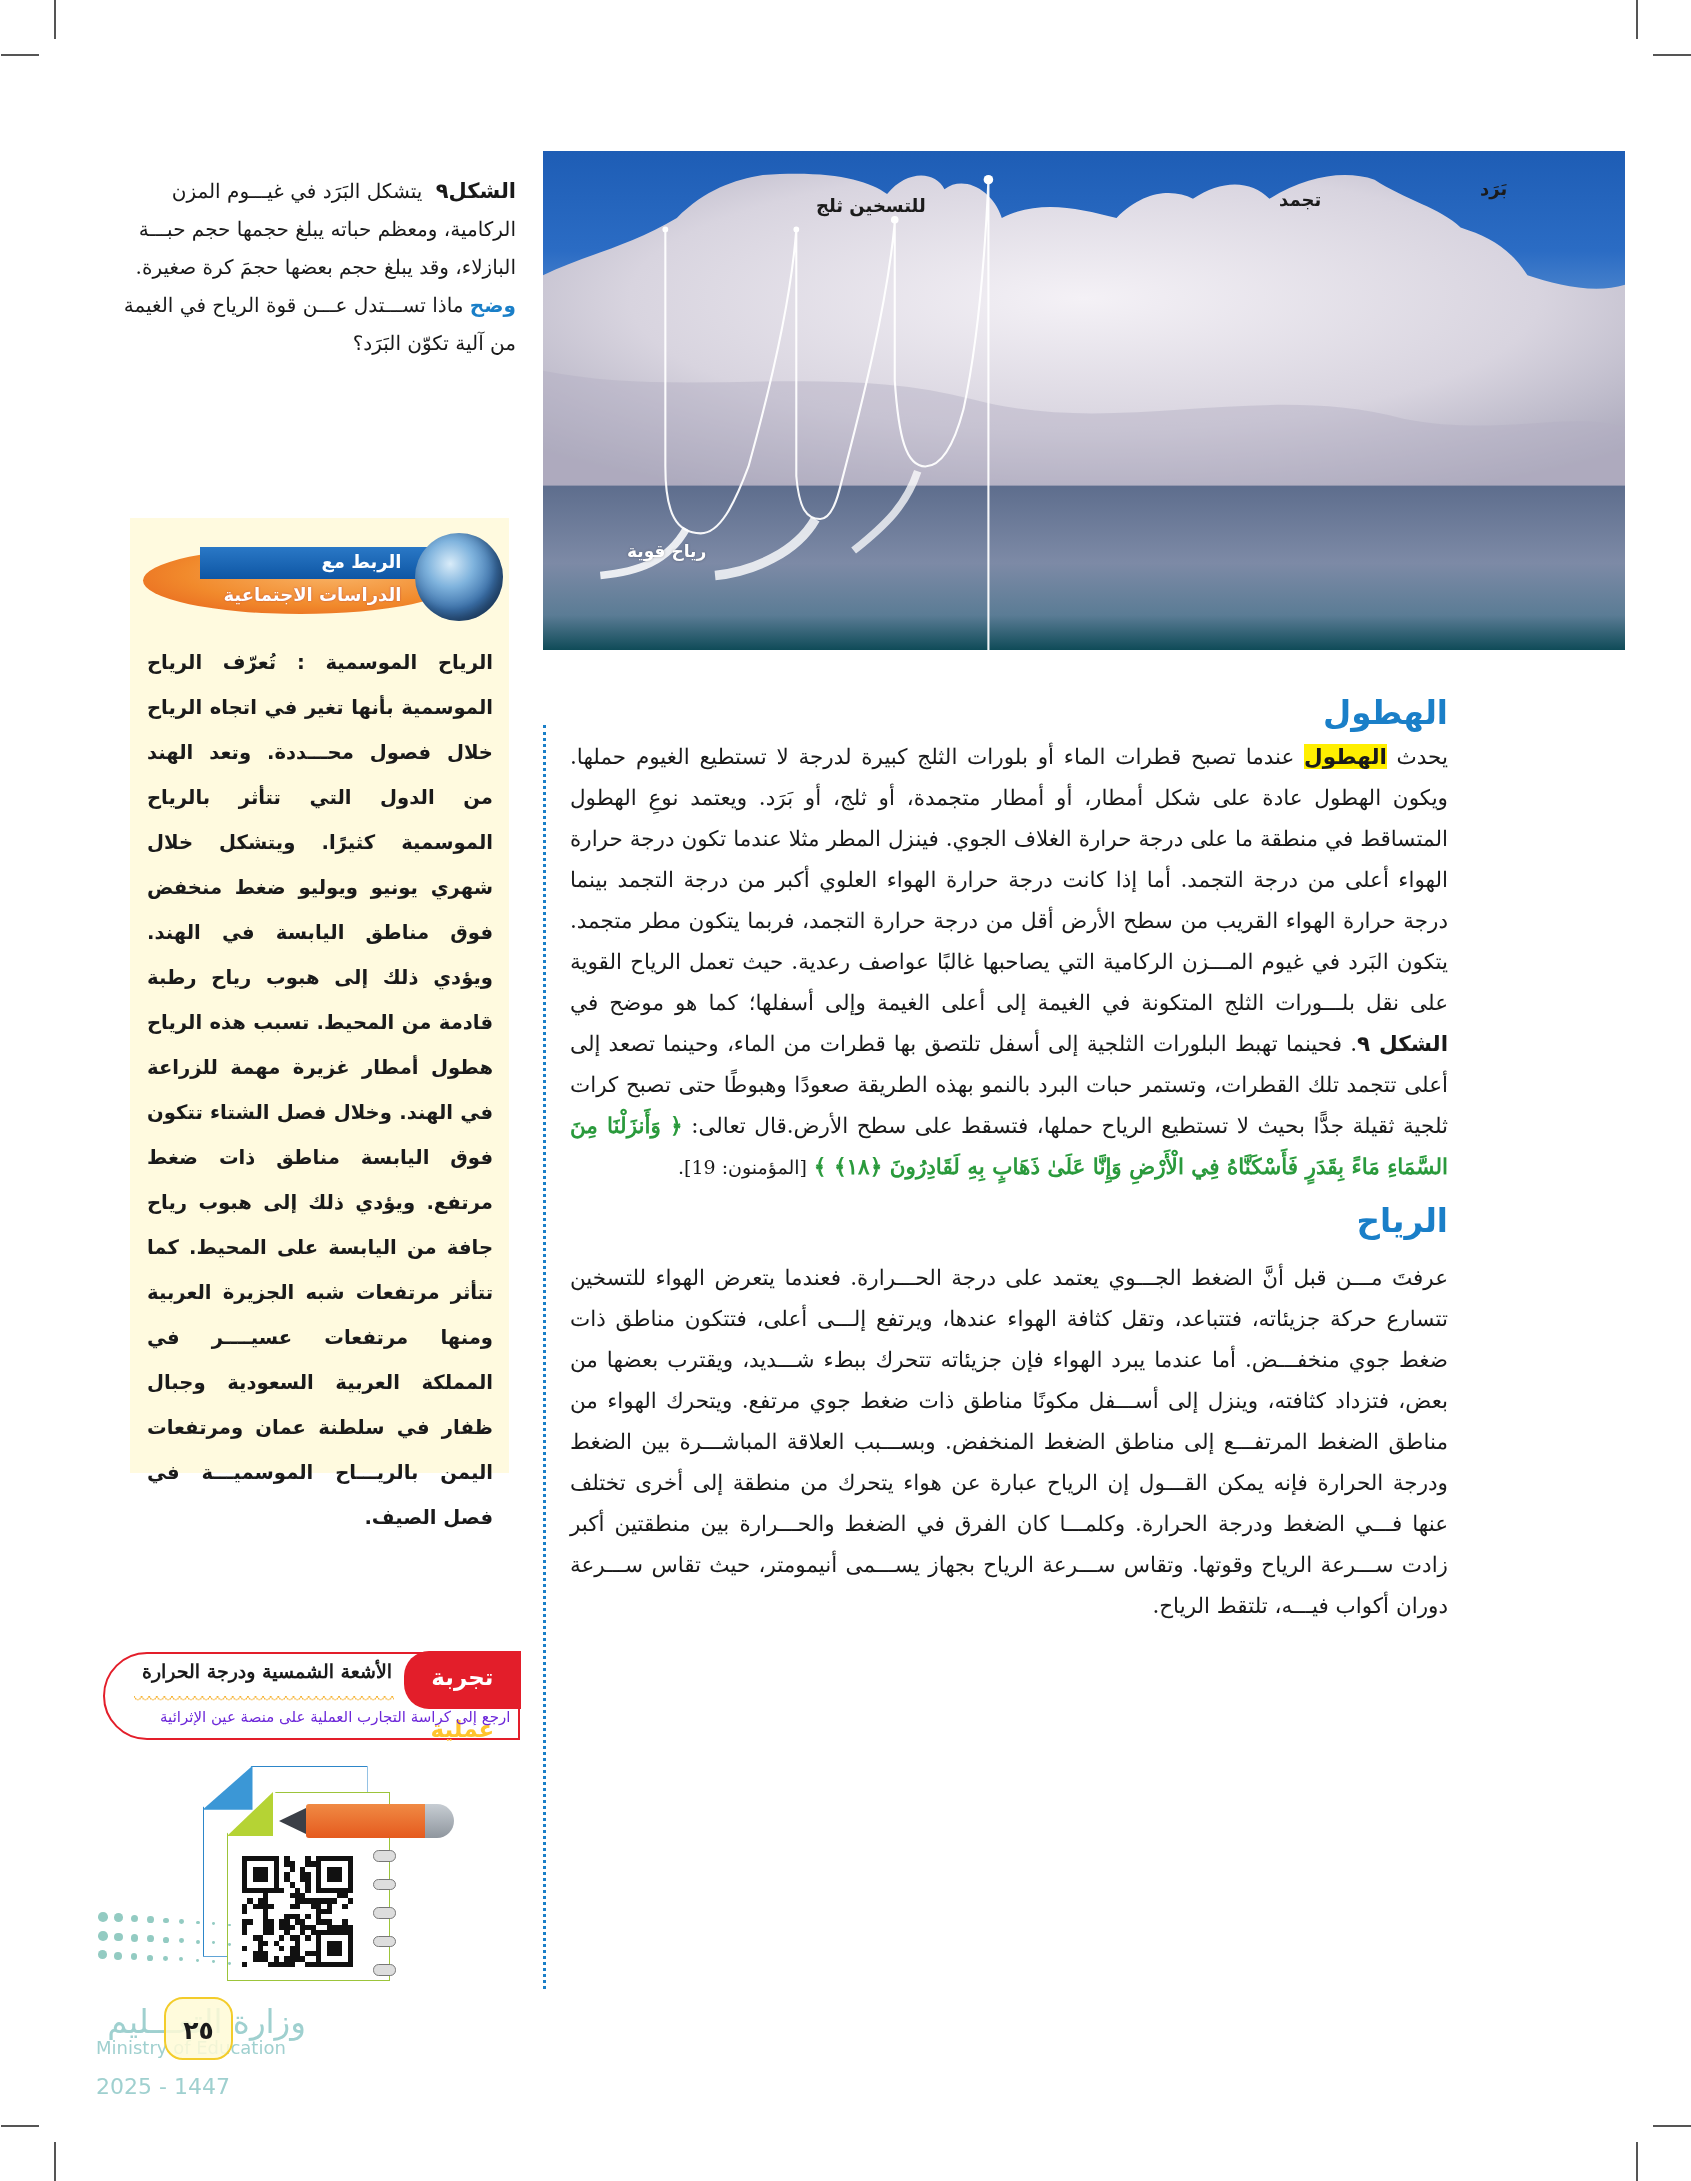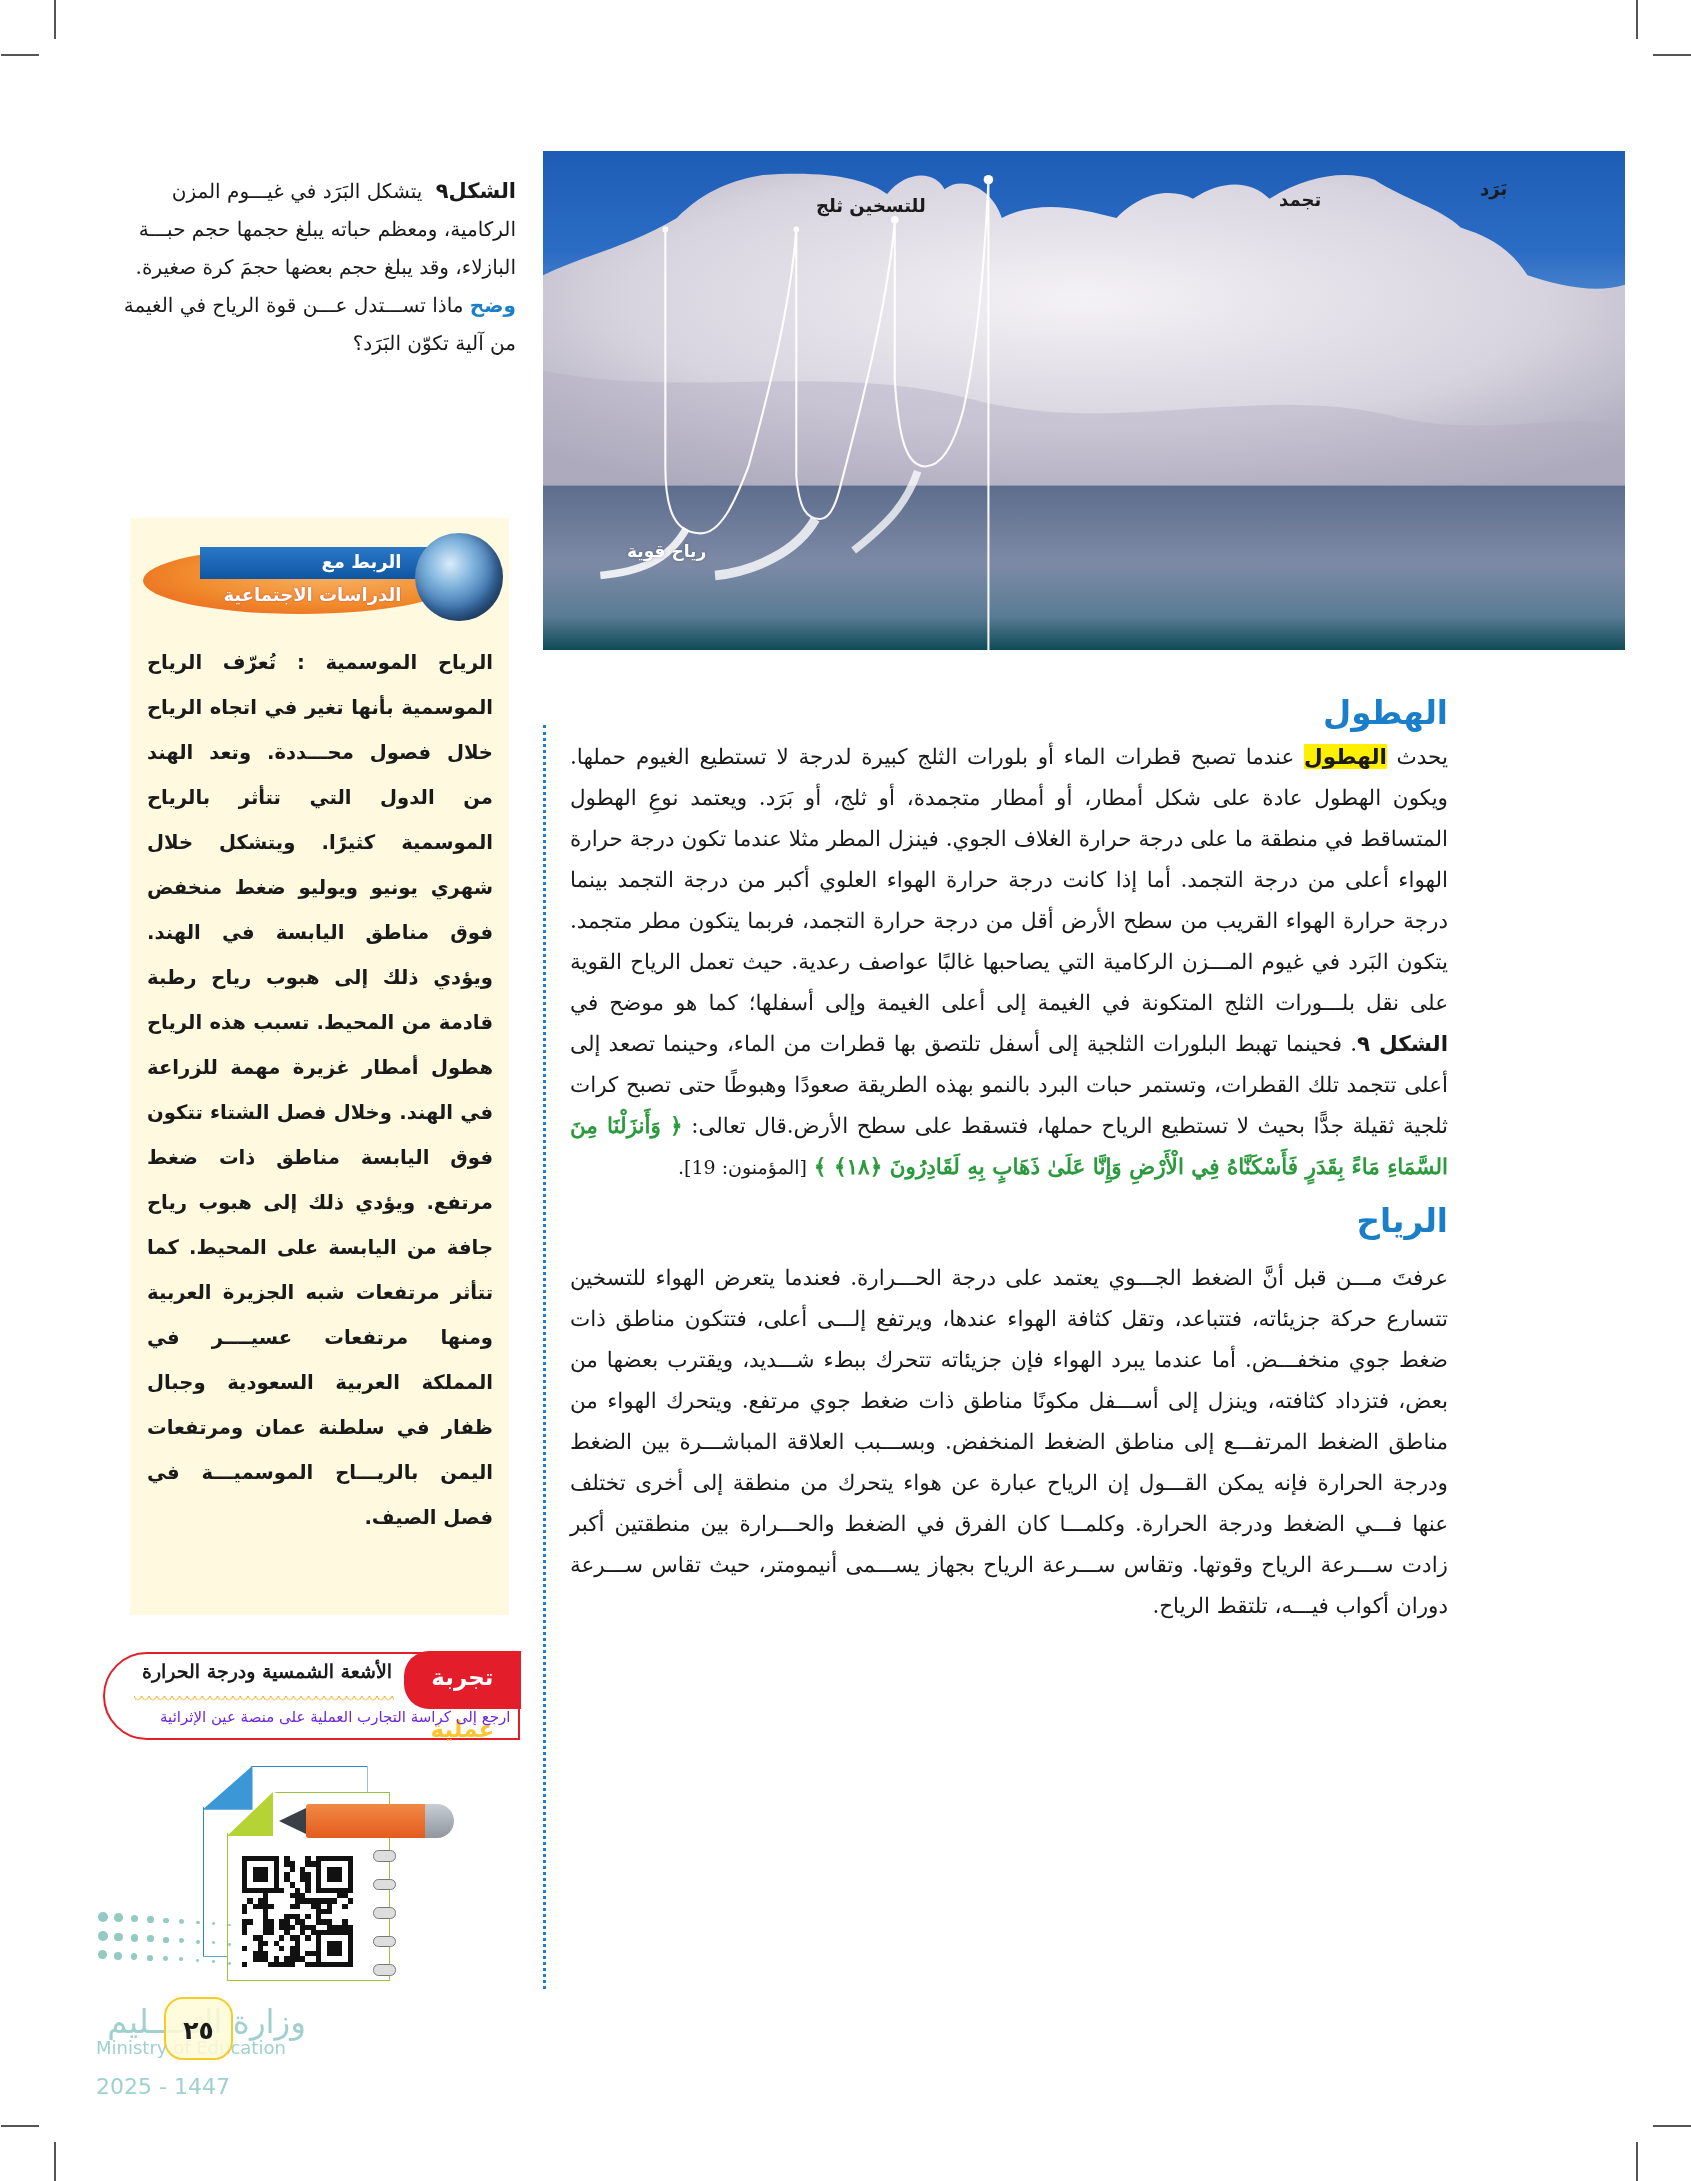--- a/index.html
+++ b/index.html
@@ -40,21 +40,21 @@
     text-align: right;
   }
   .caption .fig-title {
     font-family: "DejaVu Sans", sans-serif; font-weight: bold; font-size: 21px;
     float: right; margin-left: 13.4px;
   }
   .caption .q-word { color: #1a7fc8; font-family: "DejaVu Sans", sans-serif; font-weight: bold; }
 
   
   .ss-box {
-    position: absolute; left: 130px; top: 518px; width: 379px; height: 1097px;
+    position: absolute; left: 130px; top: 518px; width: 379px; height: 955px;
     background: #fffadf;
   }
   .ss-banner {
     position: absolute; left: 13.4px; top: 11.5px; width: 363px; height: 96px;
   }
   .ss-banner .oval {
     position: absolute; left: 0; top: 17px; width: 315px; height: 67px; border-radius: 50%;
     background: radial-gradient(ellipse at 60% 40%, #f9b366 0%, #f18a2c 55%, #e65c1a 100%);
   }
   .ss-banner .blue {

